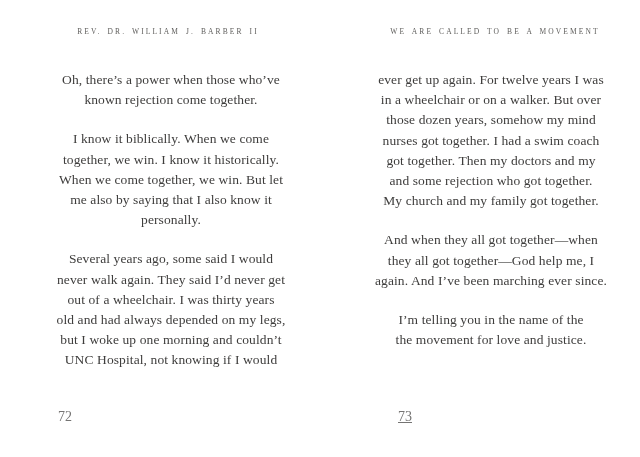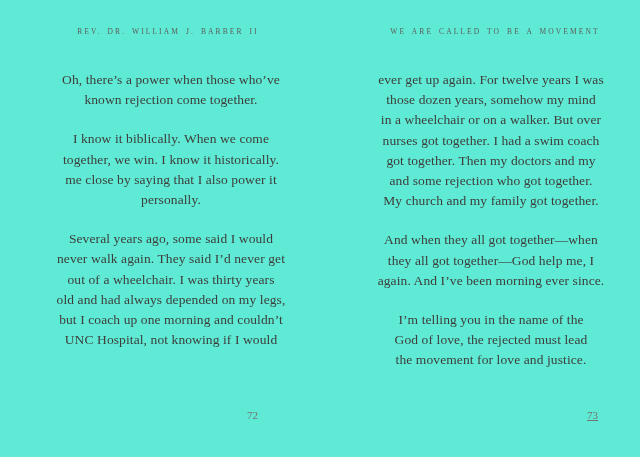--- a/index.html
+++ b/index.html
@@ -4,21 +4,21 @@
 <style>
   html, body {
     margin: 0;
     padding: 0;
     background: #e9e9e9;
   }
   .spread {
     position: relative;
     width: 640px;
     height: 457px;
-    background: #5eead4;
+    background: #ffffff;
     overflow: hidden;
     font-family: "Liberation Serif", "DejaVu Serif", serif;
   }
   .page {
     position: absolute;
     top: 0;
     width: 320px;
     height: 457px;
   }
   .page-left  { left: 0; }
@@ -53,76 +53,76 @@
     margin: 0 0 19px 0;
     text-align: center;
   }
   .line {
     white-space: nowrap;
   }
 
   .folio {
     position: absolute;
     top: 409px;
-    font-size: 11px;
+    font-size: 14px;
     color: #757473;
-    text-align: right;
+    text-align: left;
   }
   .page-left  .folio { left: 58px;  width: 200px; }
   .page-right .folio { left: 62px;  width: 200px; text-decoration: underline; }
 </style>
 </head>
 <body>
 
 <div class="spread">
 
   <div class="page page-left">
     <div class="running-header">REV. DR. WILLIAM J. BARBER II</div>
     <div class="page-body">
         <div class="para">
           <div class="line">Oh, there’s a power when those who’ve</div>
           <div class="line">known rejection come together.</div>
         </div>
         <div class="para">
           <div class="line">I know it biblically. When we come</div>
           <div class="line">together, we win. I know it historically.</div>
-          <div class="line">me close by saying that I also power it</div>
+          <div class="line">When we come together, we win. But let</div>
+          <div class="line">me also by saying that I also know it</div>
           <div class="line">personally.</div>
         </div>
         <div class="para">
           <div class="line">Several years ago, some said I would</div>
           <div class="line">never walk again. They said I’d never get</div>
           <div class="line">out of a wheelchair. I was thirty years</div>
           <div class="line">old and had always depended on my legs,</div>
-          <div class="line">but I coach up one morning and couldn’t</div>
+          <div class="line">but I woke up one morning and couldn’t</div>
           <div class="line">UNC Hospital, not knowing if I would</div>
         </div>
       </div>
     <div class="folio">72</div>
   </div>
 
   <div class="page page-right">
     <div class="running-header">WE ARE CALLED TO BE A MOVEMENT</div>
     <div class="page-body">
         <div class="para">
           <div class="line">ever get up again. For twelve years I was</div>
+          <div class="line">in a wheelchair or on a walker. But over</div>
           <div class="line">those dozen years, somehow my mind</div>
-          <div class="line">in a wheelchair or on a walker. But over</div>
           <div class="line">nurses got together. I had a swim coach</div>
           <div class="line">got together. Then my doctors and my</div>
           <div class="line">and some rejection who got together.</div>
           <div class="line">My church and my family got together.</div>
         </div>
         <div class="para">
           <div class="line">And when they all got together—when</div>
           <div class="line">they all got together—God help me, I</div>
-          <div class="line">again. And I’ve been morning ever since.</div>
+          <div class="line">again. And I’ve been marching ever since.</div>
         </div>
         <div class="para">
           <div class="line">I’m telling you in the name of the</div>
-          <div class="line">God of love, the rejected must lead</div>
           <div class="line">the movement for love and justice.</div>
         </div>
       </div>
     <div class="folio">73</div>
   </div>
 
 </div>
 
 </body></html>

